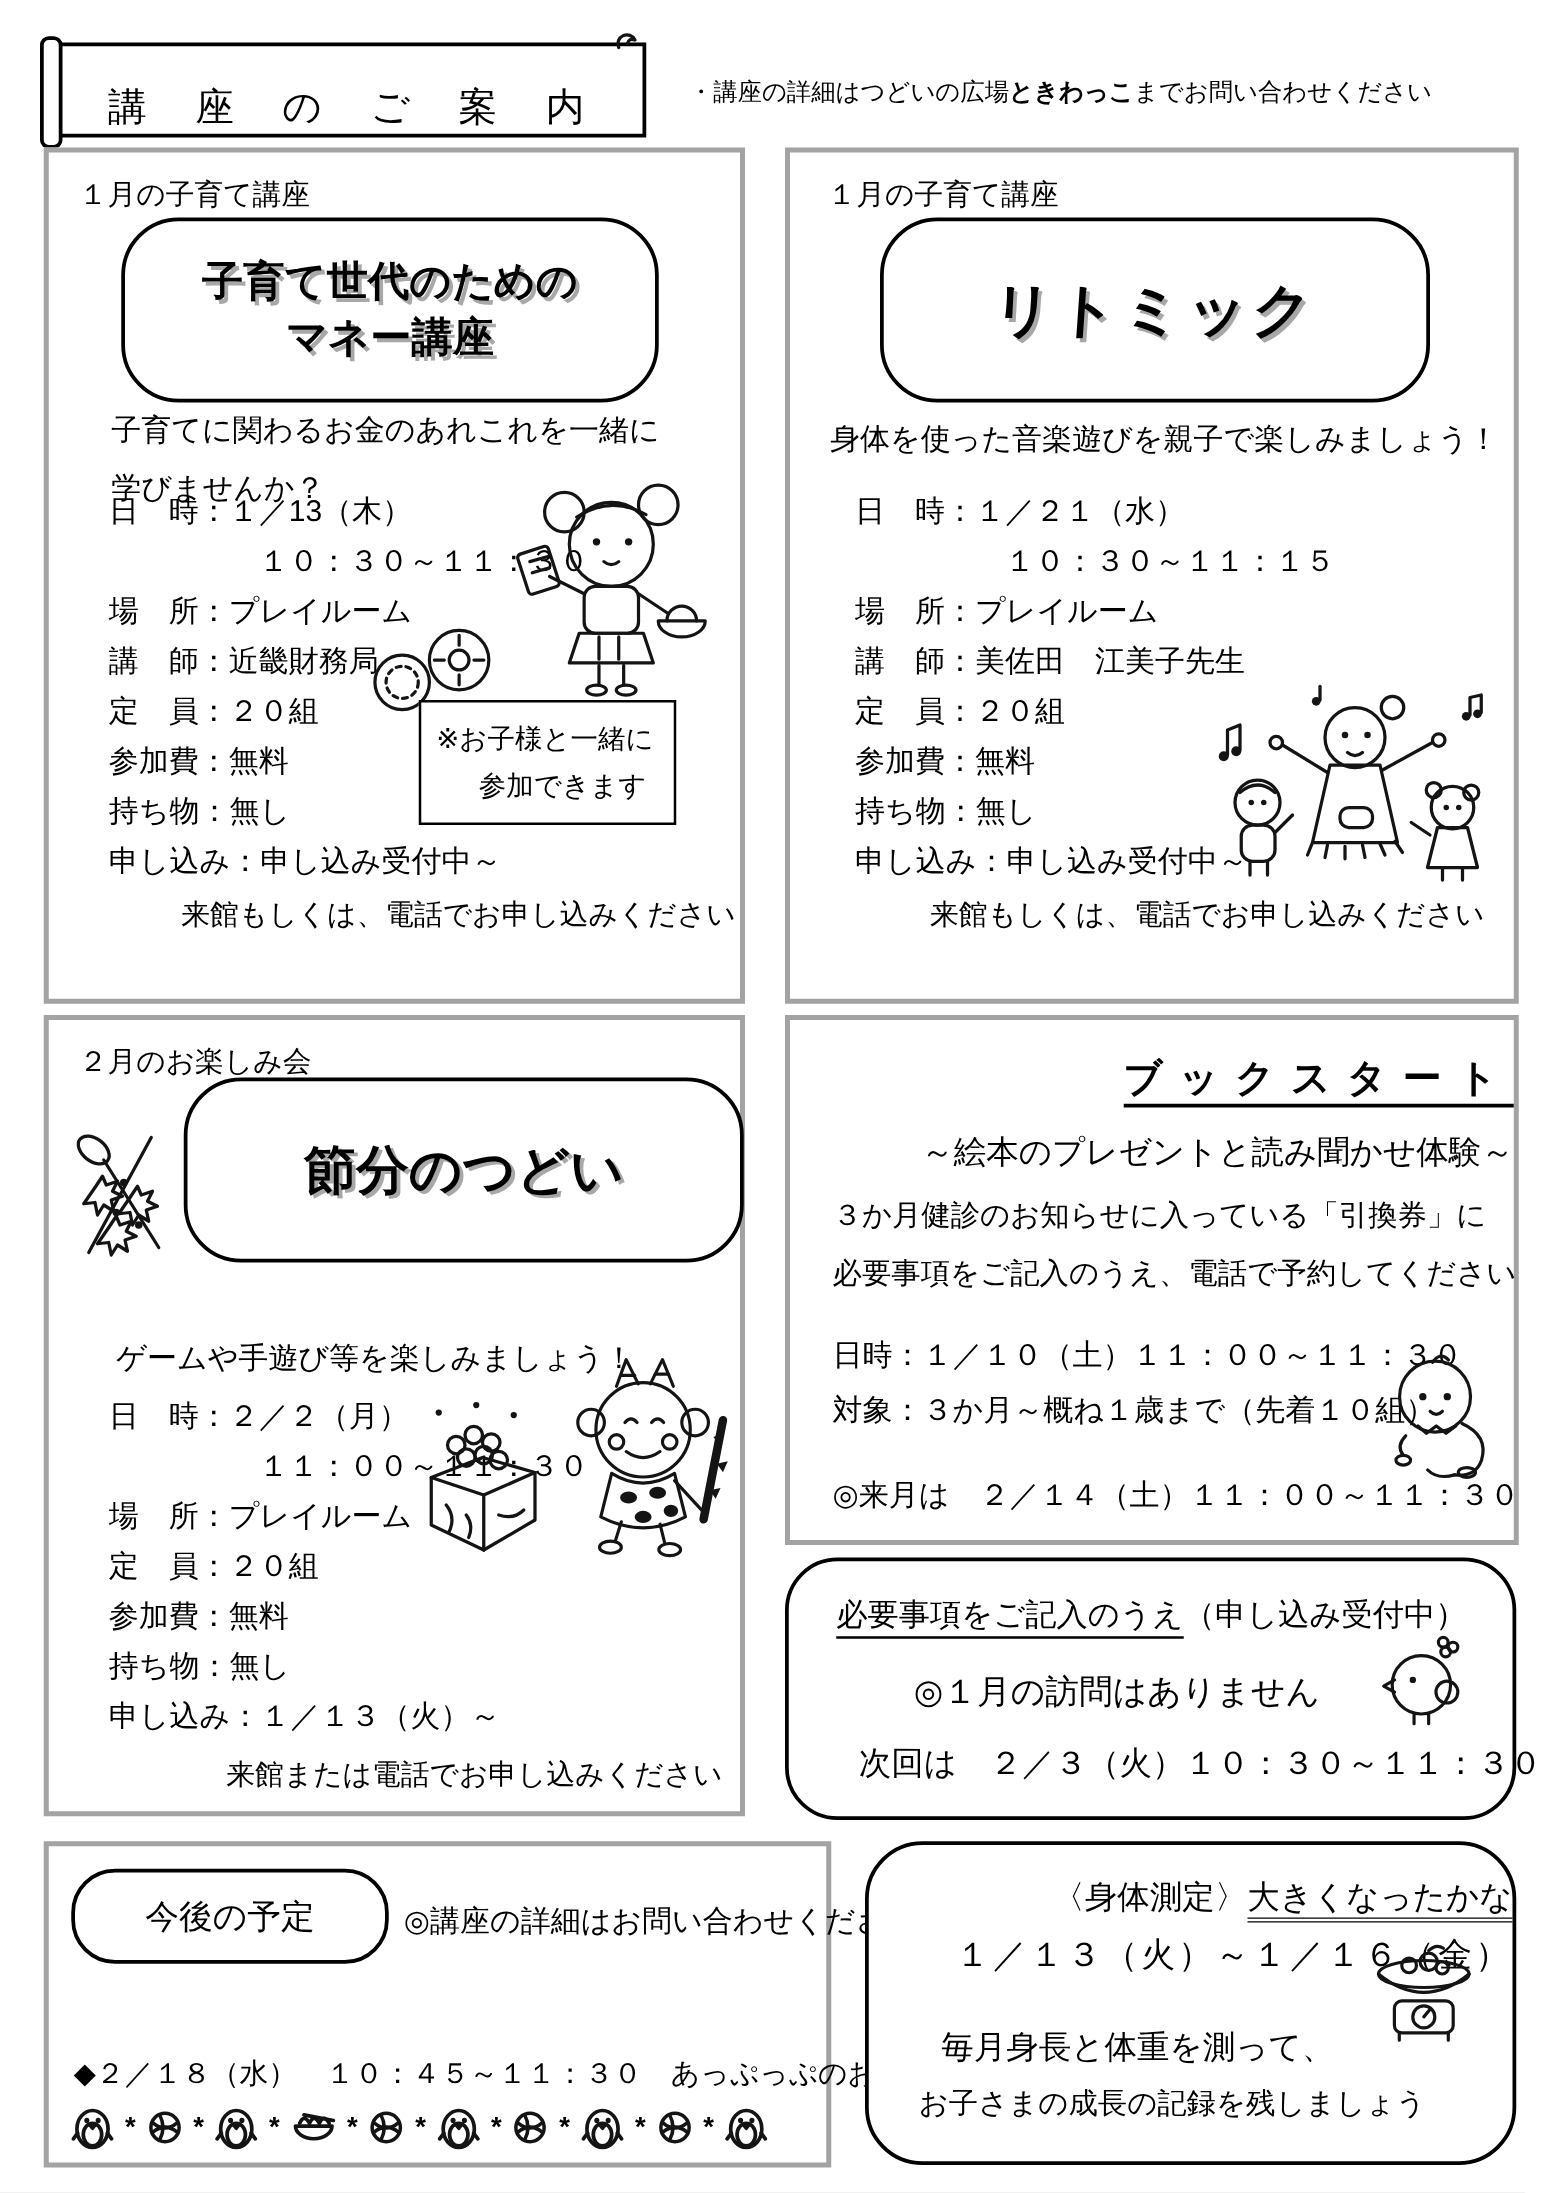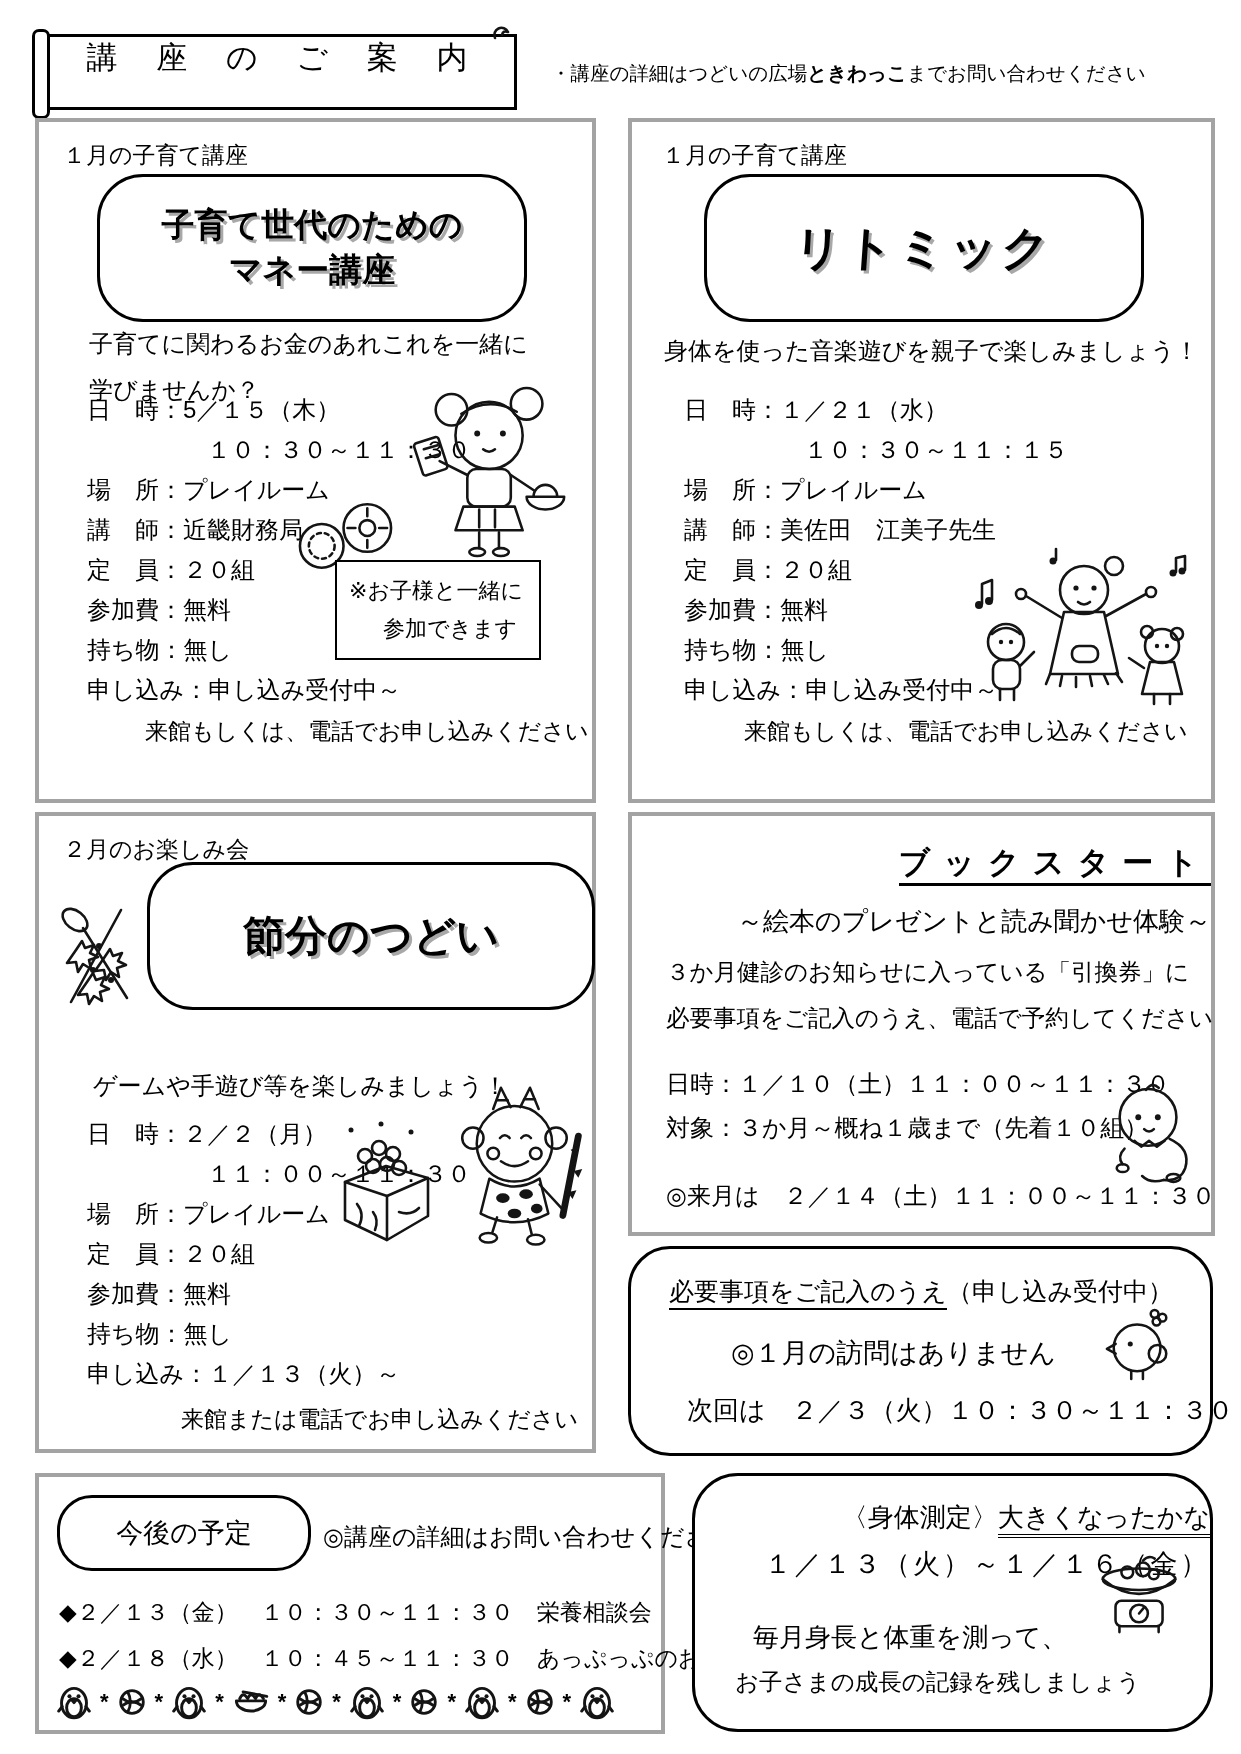--- a/index.html
+++ b/index.html
@@ -6,21 +6,21 @@
   .page{position:relative;width:1241px;height:1754px;margin:0 auto;background:#ffffff;
         font-family:"Liberation Sans","DejaVu Sans",sans-serif;color:#000;overflow:hidden}
   .abs{position:absolute}
   .box{position:absolute;border:4px solid #a3a3a3;background:#fff}
   .round{position:absolute;border:3px solid #000;border-radius:46px;background:#fff}
   .sec-label{font-size:23px}
   .shadowtitle{font-weight:bold;text-shadow:3px 3px 0 #a8a8a8;white-space:nowrap}
   .body24{font-size:24px;white-space:nowrap}
   .details div{font-size:24px;line-height:40px;white-space:pre}
   .apply{font-size:23px;white-space:nowrap}
-  .banner-text{display:flex;height:100%;align-items:flex-start;justify-content:center}
+  .banner-text{display:flex;height:100%;align-items:flex-end;justify-content:center}
   .banner-text span{font-size:31px;letter-spacing:1.25em;margin-right:-1.25em;white-space:nowrap}
   .note-line{font-size:19.5px;white-space:nowrap}
   .note-line b{font-weight:bold}
   .centered{left:0;right:0;text-align:right;white-space:nowrap}
   .u-single{border-bottom:3px solid #000;padding-bottom:3px}
   .u-double{border-bottom:4px double #000;padding-bottom:2px}
   .iconrow{display:flex;align-items:center;gap:9px}
   .iconrow .sep{font-size:22px;font-weight:bold}
   svg{display:block}
   svg *{stroke:#141414;fill:none;stroke-width:2.6;stroke-linecap:round;stroke-linejoin:round}
@@ -46,21 +46,21 @@
 
   <section class="box" style="left:35px;top:118px;width:553px;height:677px">
     <div class="abs sec-label" style="left:24px;top:18px">１月の子育て講座</div>
     <div class="round" style="left:58px;top:52px;width:424px;height:142px;display:flex;flex-direction:column;align-items:center;justify-content:center;">
       <div class="shadowtitle" style="font-size:33px">子育て世代のための</div>
       <div class="shadowtitle" style="font-size:33px">マネー講座</div>
     </div>
     <div class="abs body24" style="left:50px;top:206px">子育てに関わるお金のあれこれを一緒に</div>
     <div class="abs body24" style="left:50px;top:252px">学びませんか？</div>
     <div class="abs details" style="left:48px;top:268px">
-      <div>日　時：5／１５（木）</div>
+      <div>日　時：１／13（木）</div>
       <div>　　　　　１０：３０～１１：３０</div>
       <div>場　所：プレイルーム</div>
       <div>講　師：近畿財務局</div>
       <div>定　員：２０組</div>
       <div>参加費：無料</div>
       <div>持ち物：無し</div>
       <div>申し込み：申し込み受付中～</div>
     </div>
     <div class="abs apply" style="left:106px;top:594px">来館もしくは、電話でお申し込みください</div>
 
@@ -268,21 +268,20 @@
         <circle cx="54" cy="21" r="4"></circle>
       <path d="M28 72 v8 M40 72 v8"></path>
     </svg>
   </section>
 
   <section class="box" style="left:35px;top:1473px;width:622px;height:253px">
     <div class="round" style="left:18px;top:18px;width:248px;height:70px;border-radius:35px;display:flex;align-items:center;justify-content:center">
       <span style="font-size:27px">今後の予定</span>
     </div>
     <div class="abs" style="left:284px;top:44px;font-size:24px;white-space:nowrap">◎講座の詳細はお問い合わせください</div>
-    <div class="abs" style="left:20px;top:120px;font-size:23px;white-space:nowrap">◆２／１３（金）　１０：３０～１１：３０　栄養相談会</div>
     <div class="abs" style="left:20px;top:166px;font-size:23px;white-space:nowrap">◆２／１８（水）　１０：４５～１１：３０　あっぷっぷのお話し会</div>
 
     <div class="abs iconrow" style="left:18px;top:204px;height:42px">
       <svg style="width:34px;height:38px" viewBox="0 0 30 32">
         <ellipse cx="15" cy="17" rx="11" ry="13"></ellipse>
           <ellipse cx="15" cy="21" rx="6.5" ry="8"></ellipse>
         <circle class="f" cx="11" cy="11" r="1.8"></circle>
           <circle class="f" cx="19" cy="11" r="1.8"></circle>
         <path d="M13 14 l2 2.5 l2 -2.5"></path>
           <path d="M4.5 20 l-3 4 M25.5 20 l3 4"></path>

